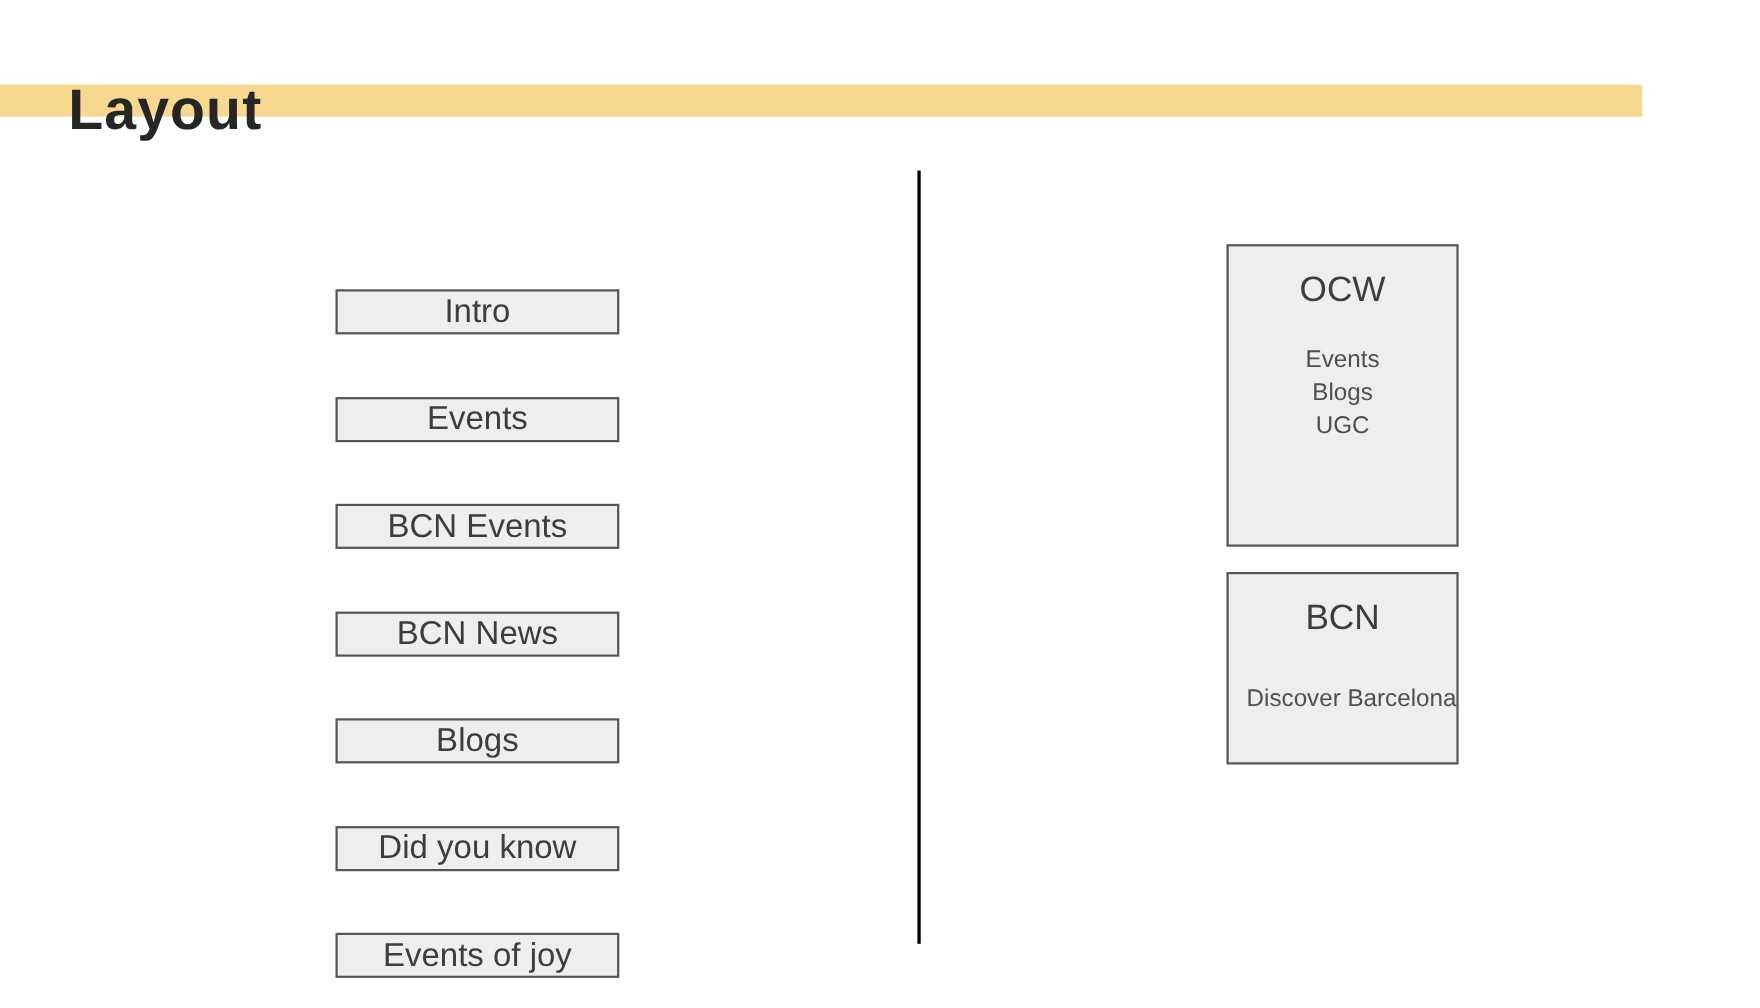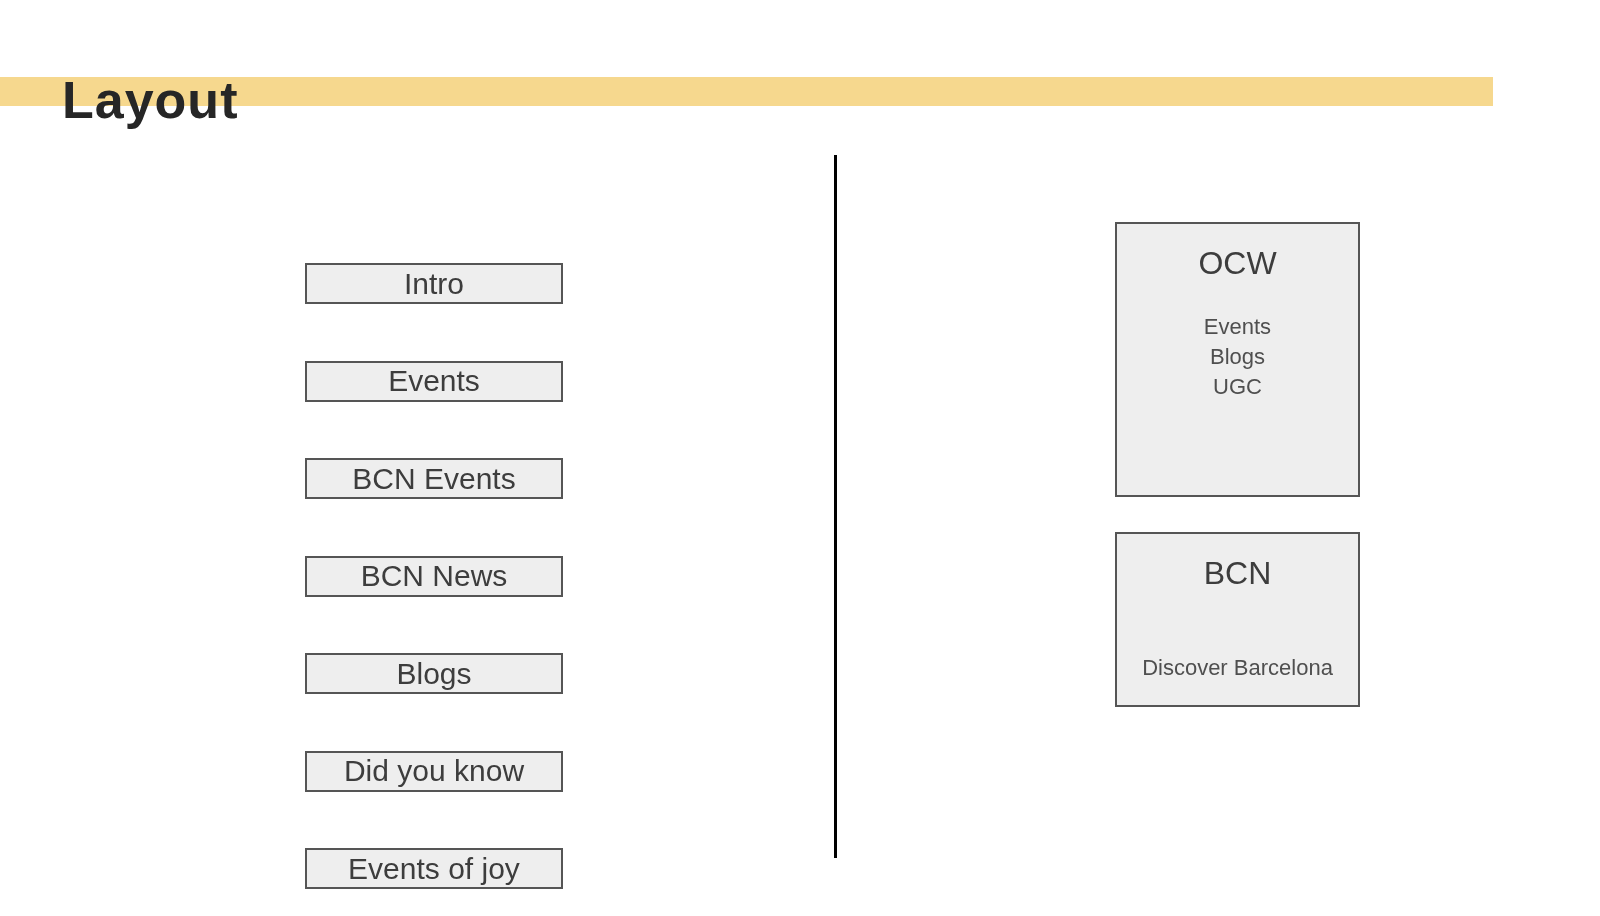--- a/index.html
+++ b/index.html
@@ -60,50 +60,51 @@
     position: absolute;
     left: 834px;
     top: 155px;
     width: 3px;
     height: 703px;
     background: var(--divider, #000000);
   }
   .group-box {
     position: absolute;
     left: 1115px;
-    width: 245px;
+    width: 211px;
     box-sizing: border-box;
     background: var(--box-fill, #eeeeee);
     border: 2px solid var(--box-border, #555555);
     text-align: center;
   }
   .group-box.ocw {
     top: 222px;
     height: 275px;
   }
   .group-box.bcn {
-    top: 532px;
+    top: 520px;
     height: 175px;
   }
   .group-title {
     margin-top: 20px;
     font-size: 32px;
     line-height: 1.2;
     font-weight: 300;
     color: var(--box-text, #3d3d3d);
   }
   .group-items {
     margin-top: 30px;
     font-size: 22px;
     line-height: 30px;
     font-weight: 300;
     color: var(--muted-text, #4f4f4f);
   }
   .group-box.bcn .group-items {
-    margin-top: 61px;
+    margin-top: 40px;
+    text-align: right;
   }
 </style>
 </head>
 <body>
 
 <div class="slide">
 
   <div class="accent-band"></div>
 
   <h1 class="slide-title">Layout</h1>

